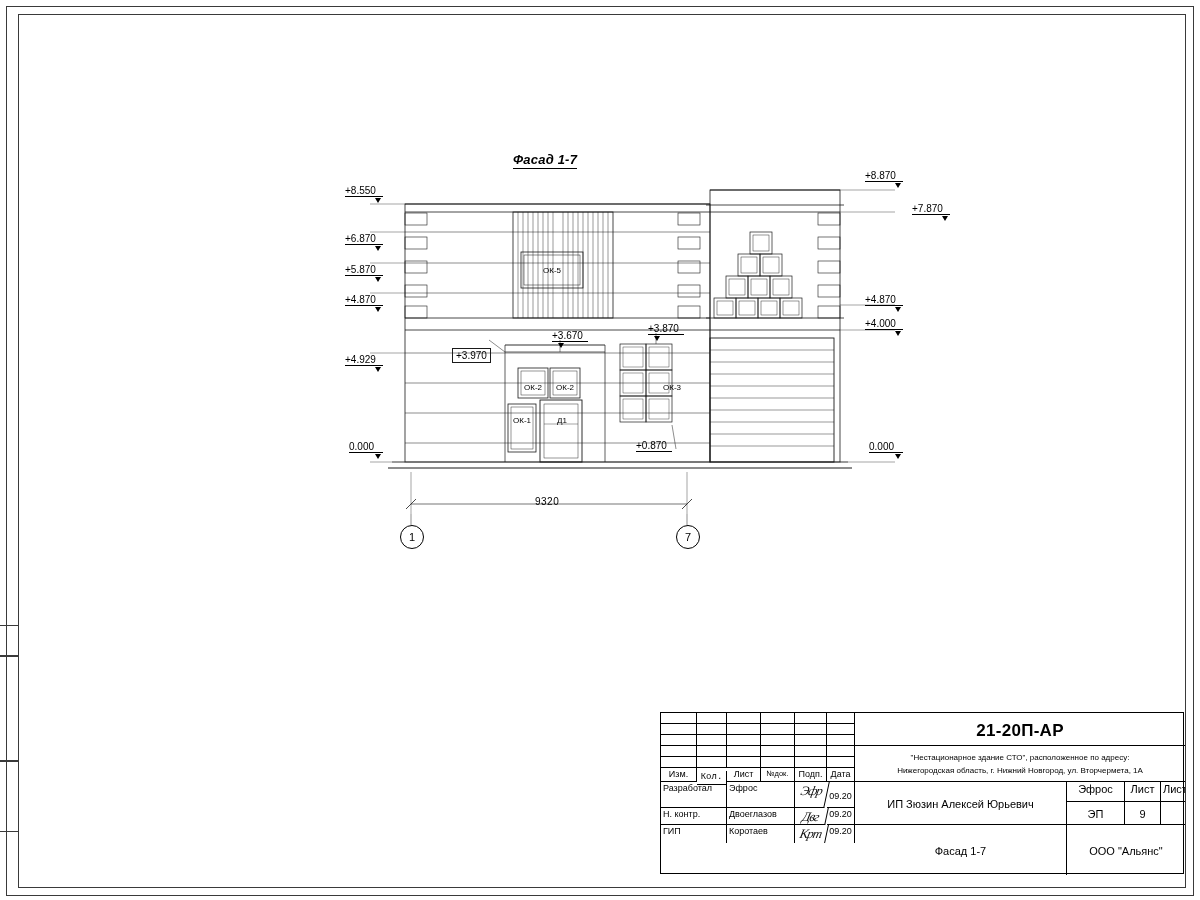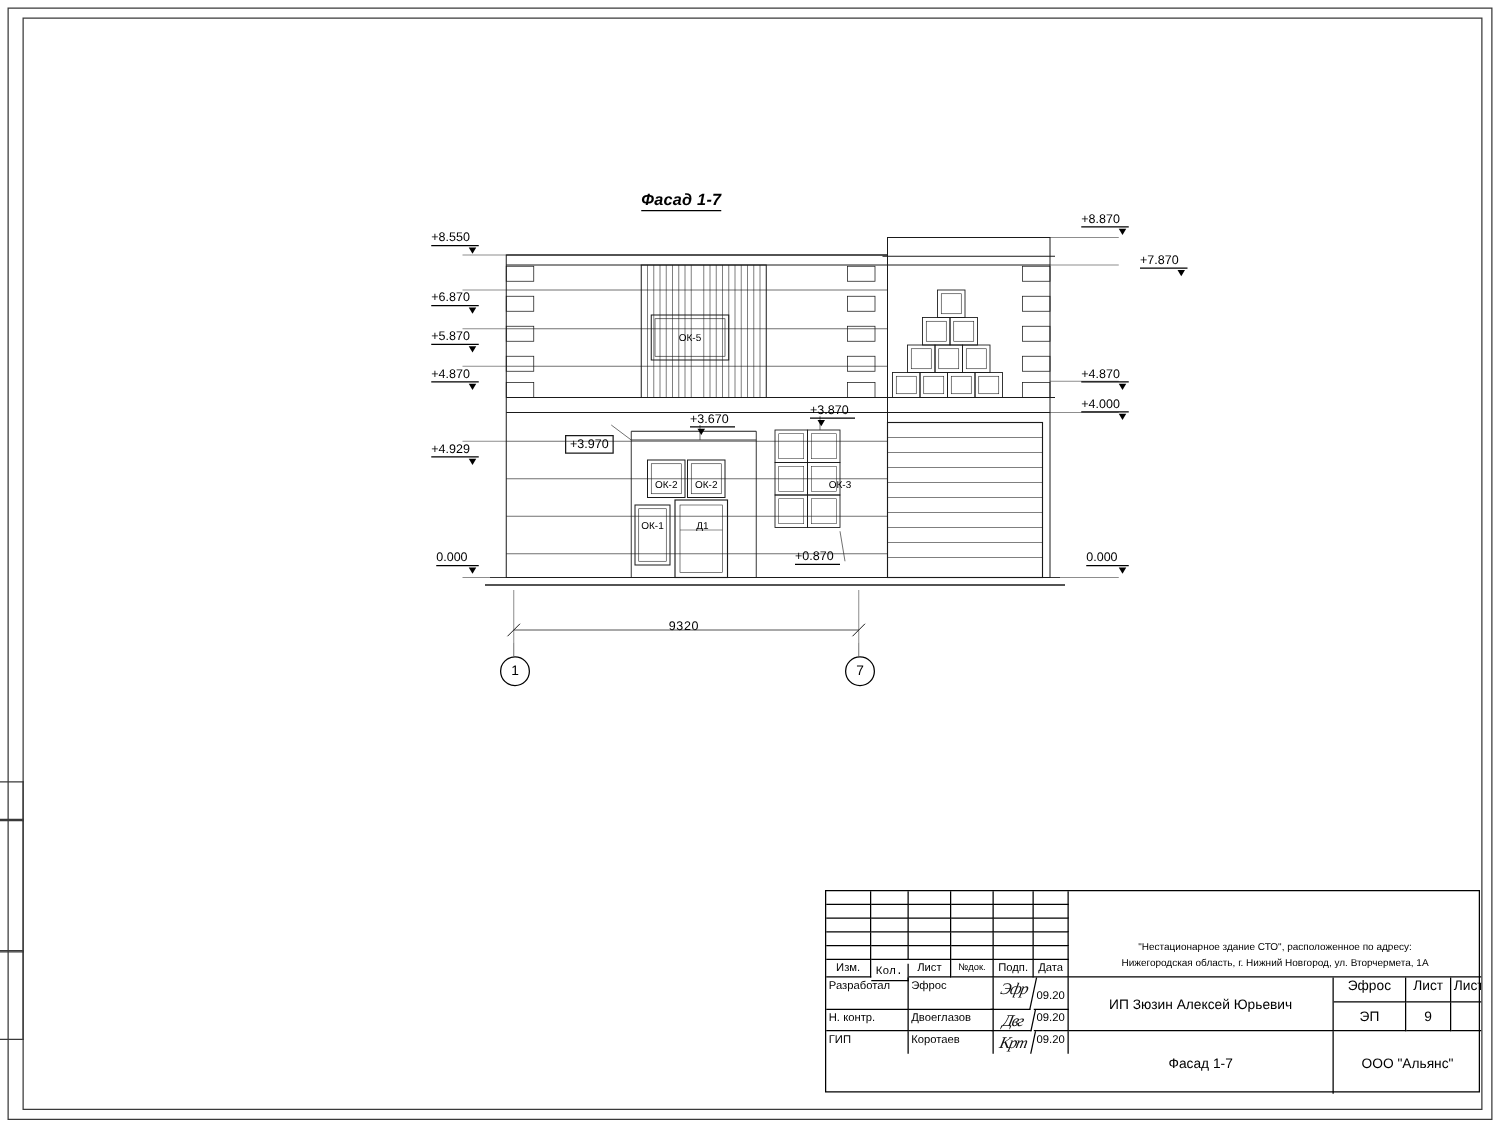--- a/index.html
+++ b/index.html
@@ -480,20 +480,21 @@
     <div class="cell" style="left:0;   top:95px; width:66px; height:17px;">Н. контр.</div>
     <div class="cell" style="left:66px;top:95px; width:68px; height:17px;">Двоеглазов</div>
     <div class="cell ctr sig" style="left:134px;top:95px;width:32px; height:17px;">Двг</div>
     <div class="cell ctr" style="left:166px;top:95px;width:28px; height:17px;">09.20</div>
 
     <div class="cell nb-b" style="left:0;   top:112px; width:66px; height:18px;">ГИП</div>
     <div class="cell nb-b" style="left:66px;top:112px; width:68px; height:18px;">Коротаев</div>
     <div class="cell ctr sig nb-b" style="left:134px;top:112px;width:32px; height:18px;">Крт</div>
     <div class="cell ctr nb-b" style="left:166px;top:112px;width:28px; height:18px;">09.20</div>
 
+    <div class="cell ctr big" style="left:194px; top:0; width:330px; height:33px; line-height:33px; border-right:none;">21-20П-АР</div>
 
     <div class="cell ctr sm" style="left:194px; top:33px; width:330px; height:36px; border-right:none; padding-top:5px; white-space:normal; line-height:13px;">
       <span>"Нестационарное здание СТО", расположенное по адресу:</span><br>
       <span>Нижегородская область, г. Нижний Новгород, ул. Вторчермета, 1А</span>
     </div>
 
     <div class="cell ctr med" style="left:194px; top:69px; width:212px; height:43px; line-height:43px;">ИП Зюзин Алексей Юрьевич</div>
     <div class="cell ctr med nb-b" style="left:194px; top:112px; width:212px; height:50px; line-height:50px;">Фасад 1-7</div>
 
     <div class="cell ctr med" style="left:406px; top:69px; width:58px; height:20px;">Эфрос</div>

